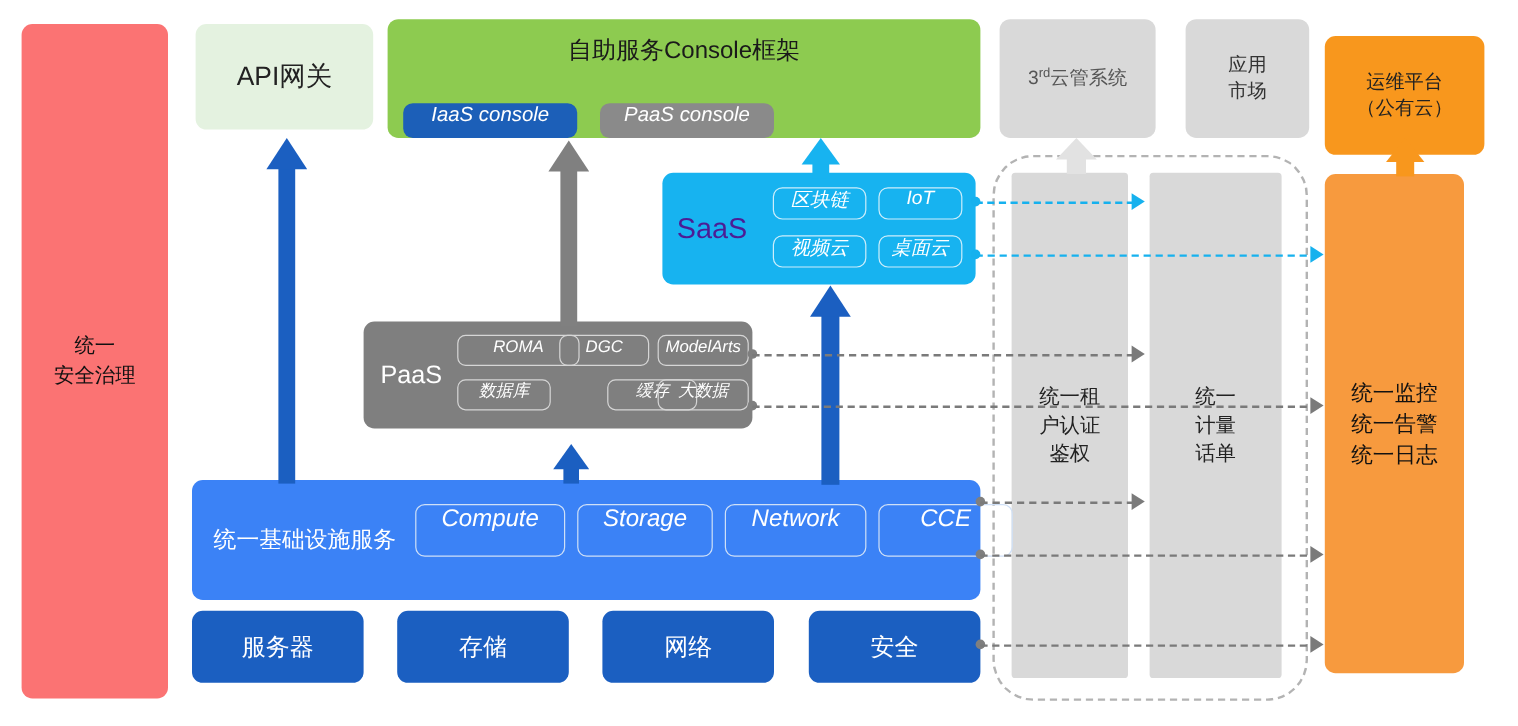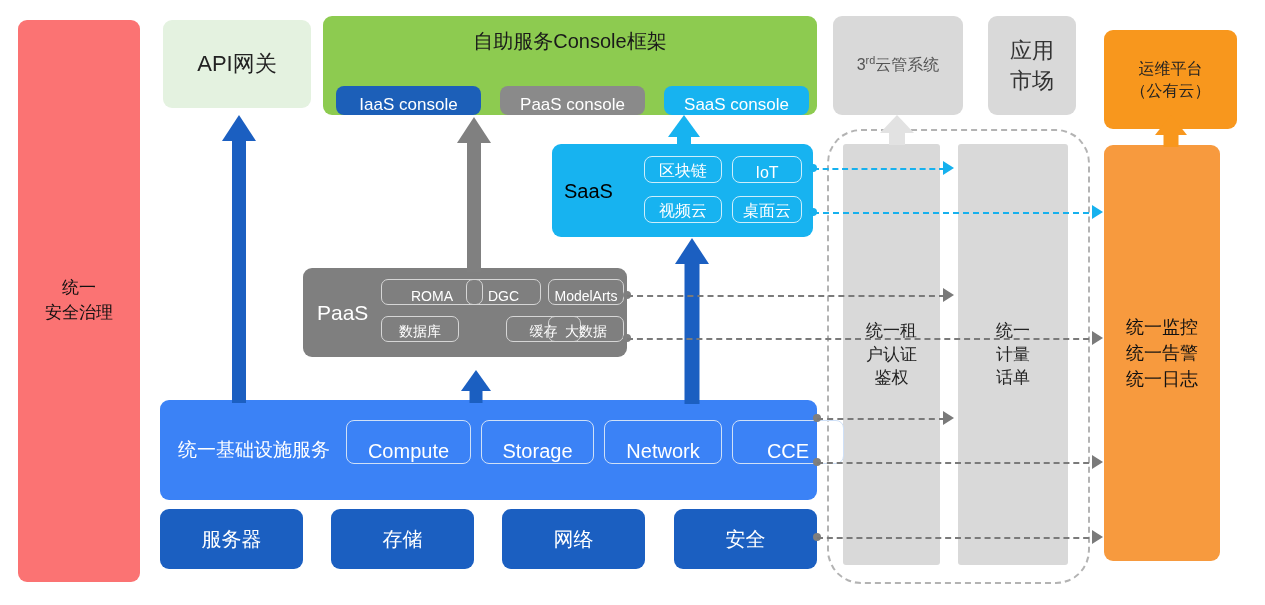--- a/index.html
+++ b/index.html
@@ -1,22 +1,22 @@
 <!DOCTYPE html>
 <html><head>
 <meta charset="utf-8">
 <style>
   html,body{margin:0;padding:0;background:#ffffff;}
   body{width:1265px;height:605px;position:relative;overflow:hidden;
        font-family:"Liberation Sans","DejaVu Sans",sans-serif;color:#1a1a1a;}
   .stage{position:absolute;left:0;top:0;width:1265px;height:605px;}
   .box{position:absolute;box-sizing:border-box;display:flex;align-items:center;
        justify-content:center;text-align:center;border-radius:8px;}
-  .chip{box-sizing:border-box;display:flex;align-items:flex-end;justify-content:center;
-        border-radius:8px;white-space:nowrap;}
+  .chip{box-sizing:border-box;display:flex;align-items:flex-start;justify-content:center;
+        border-radius:8px;white-space:nowrap;font-style:italic;}
 
   
   #security-pillar{left:18px;top:20px;width:122px;height:562px;background:#fb7373;
       border-radius:9px;color:#111;font-size:17px;line-height:1.45;}
 
   
   #api-gateway{left:163px;top:20px;width:148px;height:88px;background:#e4f2e0;
       color:#222;font-size:22px;border-radius:9px;}
 
   
@@ -25,34 +25,34 @@
   #console-title{position:absolute;left:0;top:12px;width:100%;text-align:center;
       font-size:20px;color:#1a1a1a;}
   .console-chip{position:absolute;top:70px;height:29px;color:#fff;font-size:17px;}
   #chip-iaas{left:13px;width:145px;background:#1c5fb8;}
   #chip-paas{left:177px;width:145px;background:#8a8a8a;}
   #chip-saas{left:341px;width:145px;background:#17b3f0;}
 
   
   #third-cloud{left:833px;top:16px;width:130px;height:99px;background:#d9d9d9;
       color:#555;font-size:16px;border-radius:9px;}
-  #app-market{left:988px;top:16px;width:88px;height:99px;background:#d9d9d9;
-      color:#333;font-size:22px;line-height:1.35;border-radius:9px;}
+  #app-market{left:988px;top:16px;width:103px;height:99px;background:#d9d9d9;
+      color:#333;font-size:16px;line-height:1.35;border-radius:9px;}
 
   
   #ops-platform-top{left:1104px;top:30px;width:133px;height:99px;background:#f8971d;
       color:#222;font-size:16px;line-height:1.35;border-radius:9px;}
   #ops-platform{left:1104px;top:145px;width:116px;height:416px;background:#f79a3e;
       color:#111;font-size:18px;line-height:1.45;border-radius:9px;align-items:center;}
 
   
   #saas-layer{left:552px;top:144px;width:261px;height:93px;background:#17b3f0;
       border-radius:9px;display:block;}
   #saas-label{position:absolute;left:12px;top:50%;transform:translateY(-50%);
-      color:#000000;font-size:20px;}
+      color:#4c1d95;font-size:24px;}
   .saas-chip{position:absolute;height:27px;border:1.6px solid #cdeefb;border-radius:8px;
       color:#fff;font-size:16px;background:transparent;}
   #saas-blockchain{left:92px;top:12px;width:78px;}
   #saas-iot{left:180px;top:12px;width:70px;}
   #saas-video{left:92px;top:52px;width:78px;}
   #saas-desktop{left:180px;top:52px;width:70px;}
 
   
   #paas-layer{left:303px;top:268px;width:324px;height:89px;background:#7f7f7f;
       border-radius:9px;display:block;}
@@ -128,23 +128,20 @@
   </div>
 
   <div class="box" id="console-frame">
     <div id="console-title">自助服务Console框架</div>
     <div class="chip console-chip" id="chip-iaas">
       <span>IaaS console</span>
     </div>
     <div class="chip console-chip" id="chip-paas">
       <span>PaaS console</span>
     </div>
-    <div class="chip console-chip" id="chip-saas">
-      <span>SaaS console</span>
-    </div>
   </div>
 
   <div class="box" id="third-cloud">
     <span><span>3</span><span class="sup">rd</span><span>云管系统</span></span>
   </div>
 
   <div class="box" id="app-market">
     <div>
       <div>应用</div>
       <div>市场</div>

